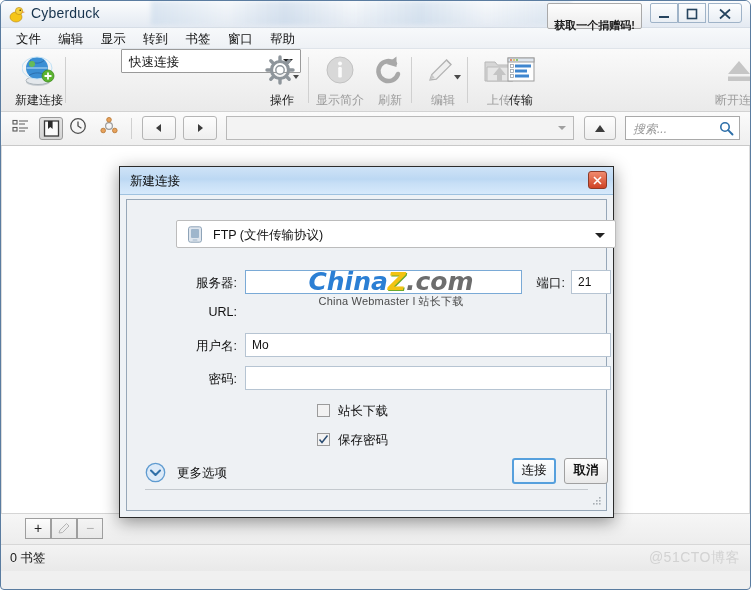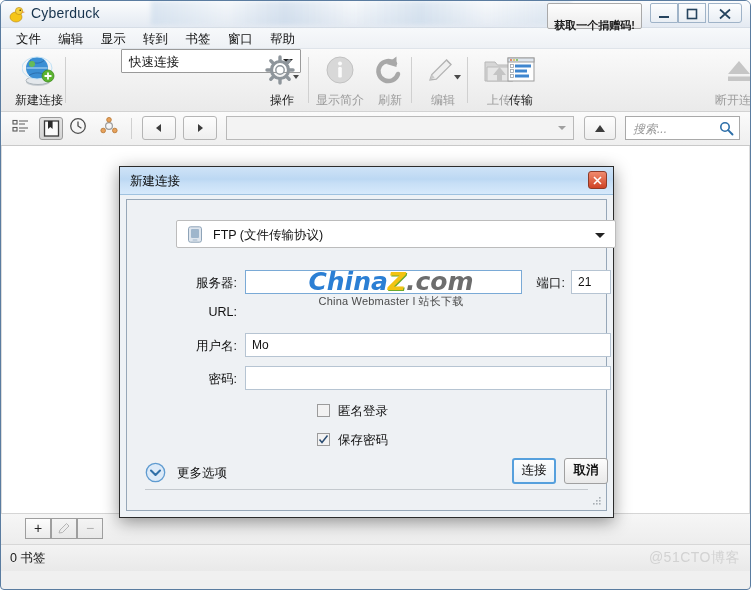--- a/index.html
+++ b/index.html
@@ -695,21 +695,21 @@
         <span class="val">Mo</span>
       </div>
 
       <span class="dlg-label" style="left:0; top:171px; width:110px;">密码:</span>
       <div class="txtfield" style="left:118px; top:166px; width:366px;">
         <span class="val"></span>
       </div>
 
       <div class="cbrow" style="left:190px; top:203px;">
         <span class="cbox"></span>
-        <span class="cblabel">匿名登录</span>
+        <span class="cblabel">站长下载</span>
       </div>
       <div class="cbrow" style="left:190px; top:232px;">
         <span class="cbox">
           <svg width="11" height="11" viewBox="0 0 11 11" style="display:block;">
             <path d="M1.5 5.5 L4 8.5 L9.5 1.5" fill="none" stroke="#2b4d72" stroke-width="1.5"></path>
           </svg>
         </span>
         <span class="cblabel">保存密码</span>
       </div>
 

